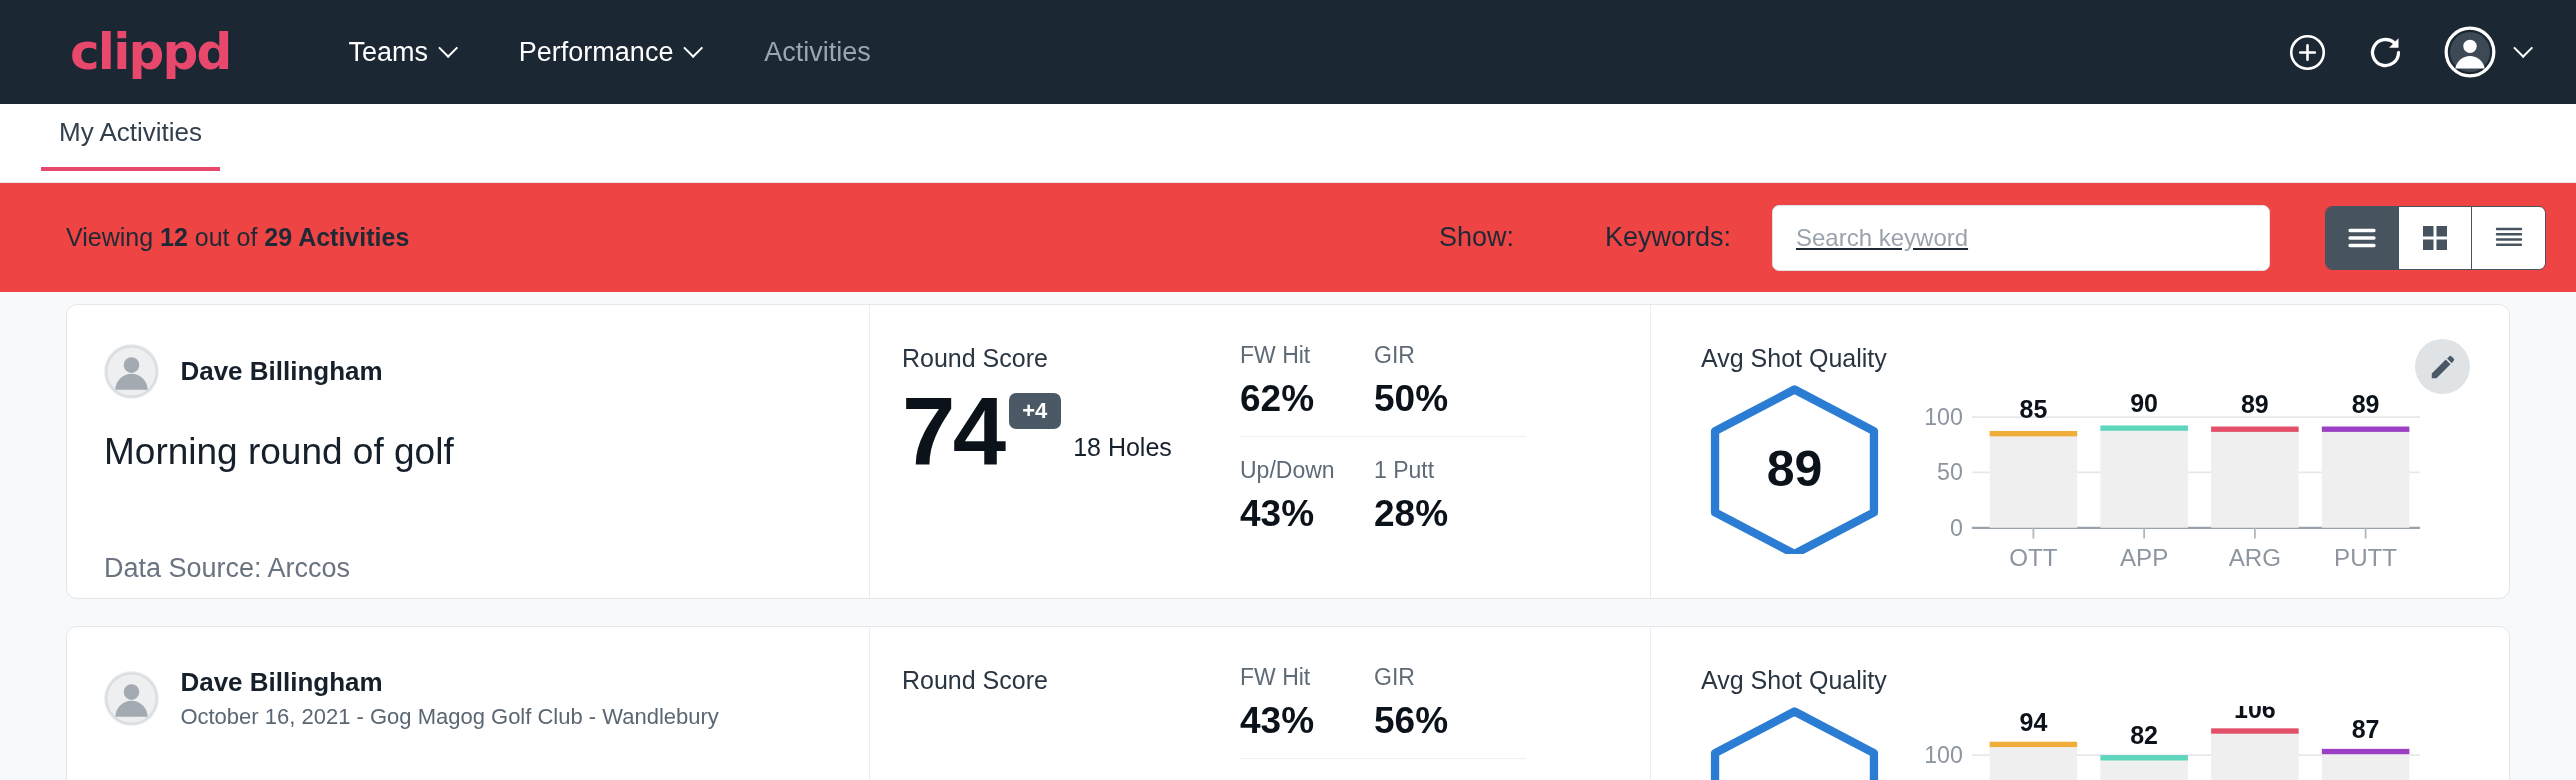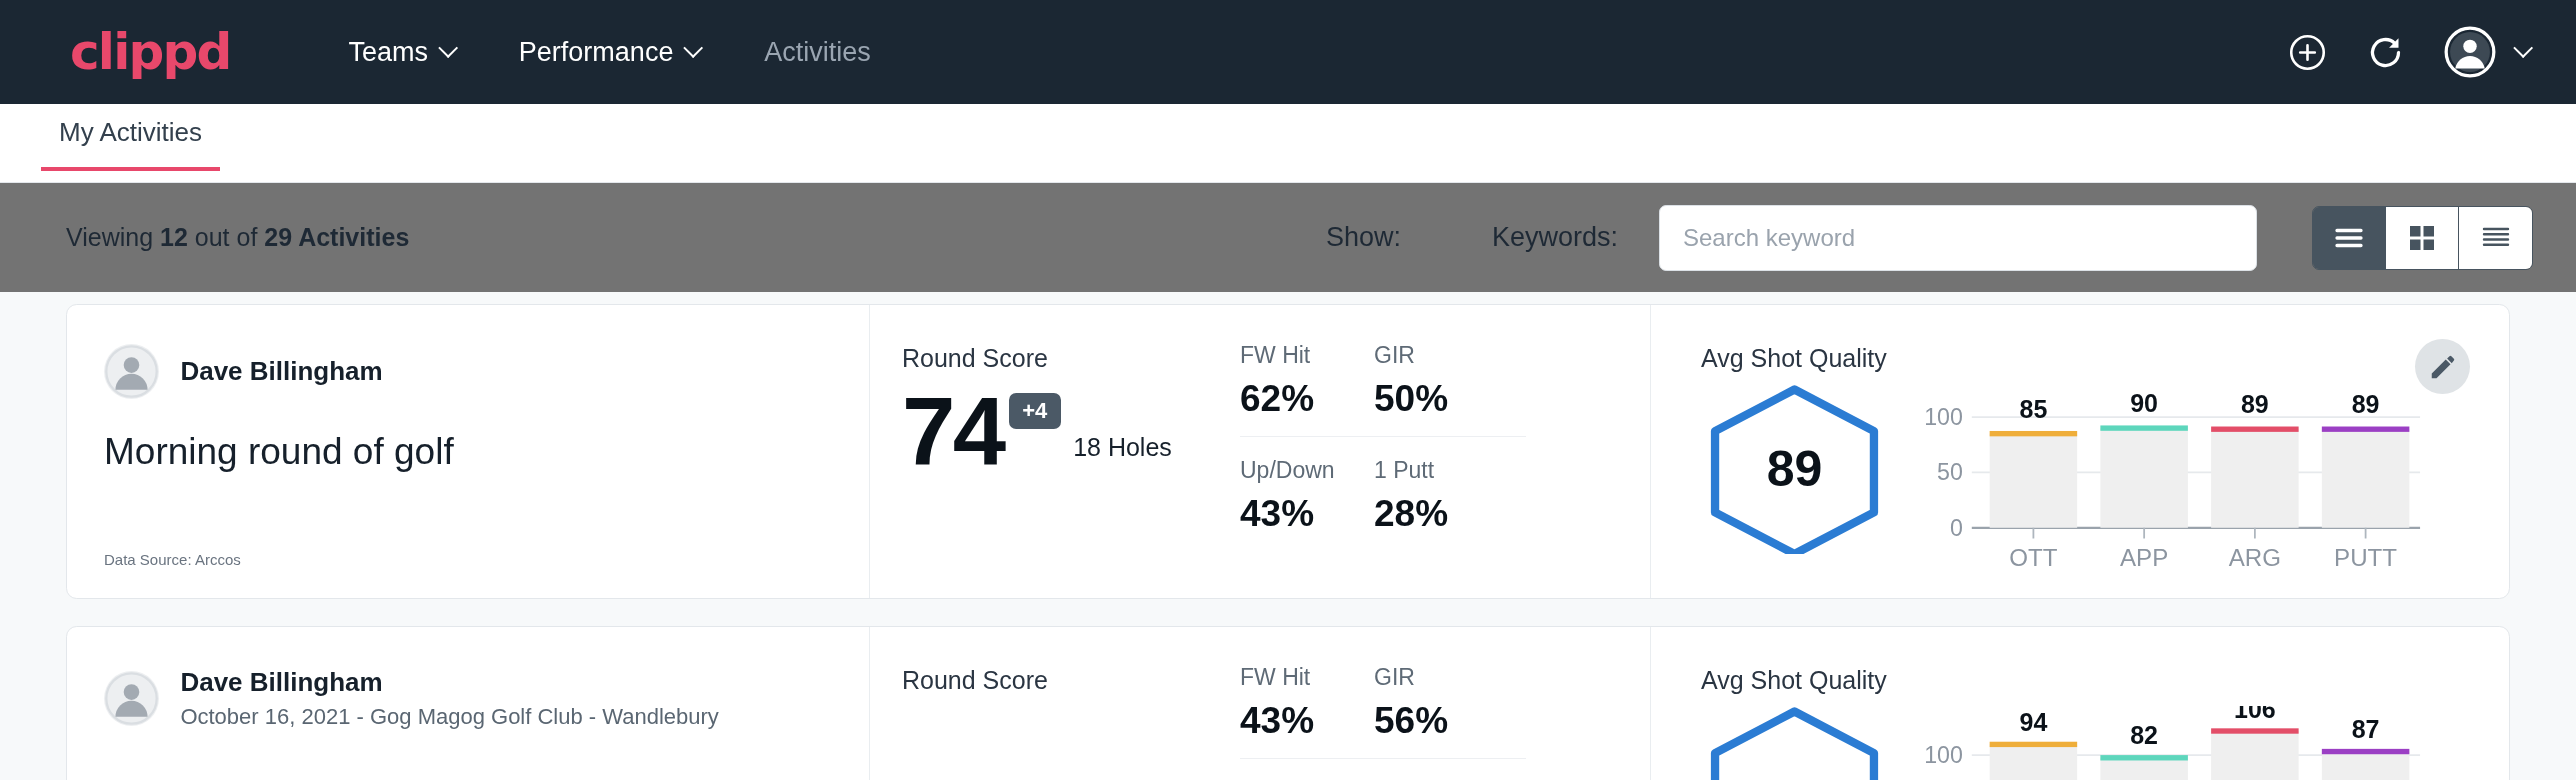--- a/index.html
+++ b/index.html
@@ -66,24 +66,24 @@
     color: #33404D;
     padding: 0 18px 19.6px 18px;
     border-bottom: 4.5px solid #E8486B;
     cursor: pointer;
     margin-bottom: -1.8px;
   }
 
   
   .filterbar {
     height: 109px;
-    background: #737373;
+    background: #ef4444;
     display: flex;
     align-items: center;
-    padding: 0 43px 0 66px;
+    padding: 0 30px 0 66px;
   }
   .viewing { font-size: 25px; color: #1E2935; }
   .viewing b { font-weight: 700; }
   .filter-mid {
     margin-left: auto;
     display: flex;
     align-items: center;
     gap: 16px;
   }
   .show-label { font-size: 27px; color: #1E2935; margin-right: 25px; }
@@ -99,27 +99,28 @@
   }
   .select .sel-chev {
     margin-left: auto;
     width: 16px; height: 16px;
     border-right: 4.5px solid #4A5866;
     border-bottom: 4.5px solid #4A5866;
     transform: rotate(45deg) translate(-3.6px,-3.6px);
   }
   .kw-label { font-size: 27px; color: #1E2935; margin: 0 25px 0 50px; }
   .kw-input {
-    width: 598px; height: 66px;
+    width: 498px; height: 66px;
     background: #fff;
     border: 1.8px solid #DCE1E6;
     border-radius: 7.1px;
     padding: 0 23px;
     font-size: 24px; color: #1E2935;
     font-family: "Liberation Sans", sans-serif;
+    text-decoration: underline;
   }
   .kw-input::placeholder { color: #9AA3AD; }
   .viewtoggle {
     margin-left: 39px;
     display: flex;
     border: 1.8px solid #47545F;
     border-radius: 7.1px;
     overflow: hidden;
     height: 64px;
   }
@@ -159,21 +160,21 @@
   .pavatar {
     width: 55px; height: 55px; border-radius: 50%;
     background: #EDEFF1;
     display: flex; align-items: flex-end; justify-content: center;
     overflow: hidden;
     flex: 0 0 auto;
   }
   .pname { font-size: 26px; font-weight: 700; color: #16202B; line-height: 1.25; }
   .pmeta { font-size: 22px; color: #5A6672; line-height: 1.3; margin-top: 4.5px; }
   .ctitle { font-size: 37px; font-weight: 400; color: #16202B; margin-top: 32px; }
-  .csource { font-size: 15px; color: #6A7480; position: absolute; bottom: 30px; left: 37px; }
+  .csource { font-size: 27px; color: #6A7480; position: absolute; bottom: 14px; left: 37px; }
 
   .col-score { width: 370px; padding: 39px 0 0 32px; }
   .sect-label { font-size: 25px; color: #2A3542; }
   .scorerow { display: flex; align-items: flex-end; margin-top: 12.5px; }
   .bigscore {
     font-size: 96px; font-weight: 700; color: #0B1219;
     line-height: 0.95; letter-spacing: -2.7px;
   }
   .badge {
     background: #4B5966; color: #ffffff;

